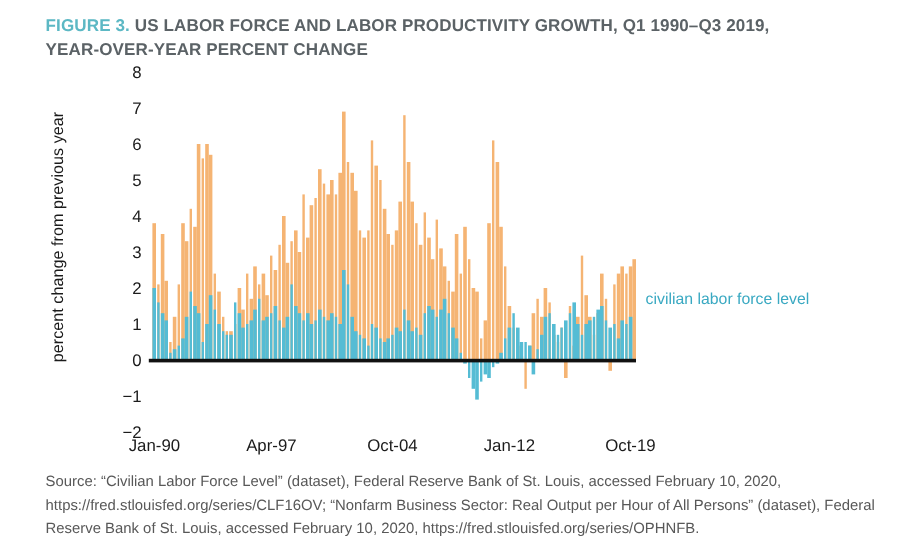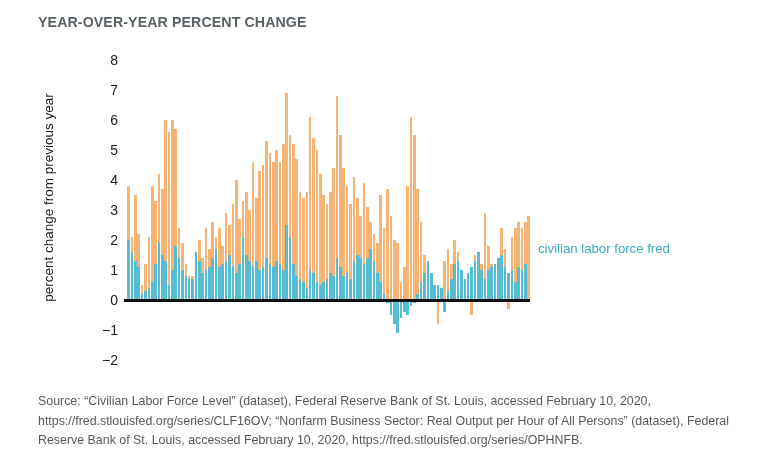--- a/index.html
+++ b/index.html
@@ -145,20 +145,23 @@
     width: 700px;
     font-size: 12.4px;
     line-height: 1.58;
     color: #585858;
   }
 </style>
 </head>
 <body>
 
 <div id="title-block">
+  <div class="title-line">
+    <span class="figure-tag">FIGURE 3.</span><span> US LABOR FORCE AND LABOR PRODUCTIVITY GROWTH, Q1 1990–Q3 2019,</span>
+  </div>
   <div class="title-line">YEAR-OVER-YEAR PERCENT CHANGE</div>
 </div>
 
 <div id="chart-area">
 
   <div id="y-axis-title">percent change from previous year</div>
 
   <div id="ytick-col">
       <div class="ytick" style="top: 0px;">8</div>
       <div class="ytick" style="top: 30px;">7</div>
@@ -411,19 +414,26 @@
         <div class="bar bar-teal" style="left: 380.202px; top: 213px; height: 27px; width: 2.62185px; bottom: auto;"></div>
         <div class="bar bar-teal" style="left: 383.563px; top: 210px; height: 30px; width: 2.62185px; bottom: auto;"></div>
         <div class="bar bar-teal" style="left: 386.924px; top: 222px; height: 18px; width: 2.62185px; bottom: auto;"></div>
         <div class="bar bar-teal" style="left: 390.286px; top: 207px; height: 33px; width: 2.62185px; bottom: auto;"></div>
         <div class="bar bar-teal" style="left: 393.647px; top: 210px; height: 30px; width: 2.62185px; bottom: auto;"></div>
         <div class="bar bar-teal" style="left: 397.008px; top: 204px; height: 36px; width: 2.62185px; bottom: auto;"></div>
       </div>
     <div id="zero-line" style="top: 239px;"></div>
   </div>
 
+  <div id="xtick-row">
+      <div class="xtick" style="left: 1.68067px;">Jan-90</div>
+      <div class="xtick" style="left: 99.1597px;">Apr-97</div>
+      <div class="xtick" style="left: 200px;">Oct-04</div>
+      <div class="xtick" style="left: 297.479px;">Jan-12</div>
+      <div class="xtick" style="left: 398.319px;">Oct-19</div>
+    </div>
 </div>
 
 <div id="legend">
-  <div class="legend-entry legend-teal">civilian labor force fred</div>
+  <div class="legend-entry legend-teal">civilian labor force level</div>
 </div>
 
 <div id="source">Source: “Civilian Labor Force Level” (dataset), Federal Reserve Bank of St. Louis, accessed February 10, 2020, https://fred.stlouisfed.org/series/CLF16OV; “Nonfarm Business Sector: Real Output per Hour of All Persons” (dataset), Federal Reserve Bank of St. Louis, accessed February 10, 2020, https://fred.stlouisfed.org/series/OPHNFB.</div>
 
 </body></html>

